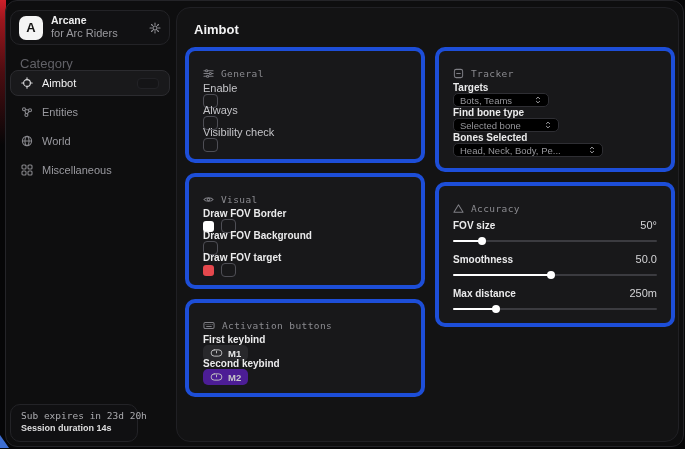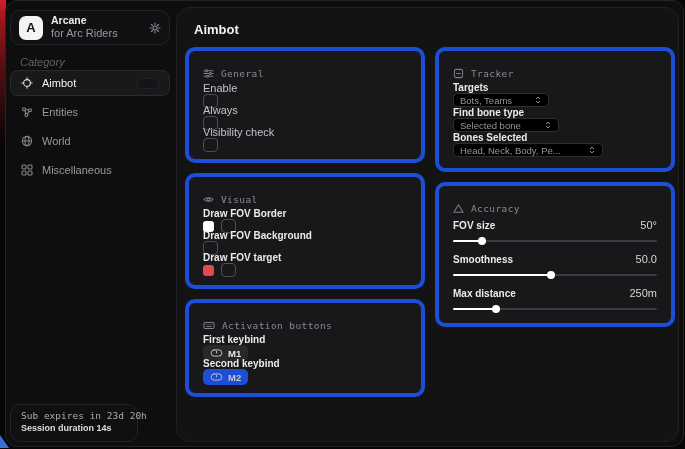--- a/index.html
+++ b/index.html
@@ -24,21 +24,21 @@
   .app-card { position:absolute; left:4px; top:9px; width:160px; height:35px;
     border:1px solid #232327; border-radius:10px; display:flex; align-items:center;
     gap:8px; padding:0 8px; background:#111113; }
   .logo { width:24px; height:24px; border-radius:7px; background:#f4f4f4; color:#141414;
     font-weight:bold; font-size:13px; display:flex; align-items:center; justify-content:center; flex:none; }
   .app-titles { display:flex; flex-direction:column; line-height:1.25; }
   .app-name { font-size:10.5px; font-weight:bold; color:#ededee; }
   .app-sub { font-size:11px; color:#9a9a9f; }
   .app-gear { margin-left:auto; color:#8d8d92; display:flex; cursor:pointer; }
 
-  .category-label { position:absolute; left:14px; top:55px; font-size:11px; color:#616167;font-style:italic; }
+  .category-label { position:absolute; left:14px; top:55px; font-size:13px; color:#616167; }
 
   .nav { position:absolute; left:4px; top:69px; width:160px; display:flex; flex-direction:column; gap:3px; }
   .nav-item { height:26px; display:flex; align-items:center; gap:9px; padding:0 10px;
     border-radius:8px; font-size:11px; color:#99999f; border:1px solid transparent; cursor:pointer; }
   .nav-item .nicon { display:flex; color:#87878c; }
   .nav-item.active { background:#19191b; border-color:#2b2b2f; color:#f3f3f4; }
   .nav-item.active .nicon { color:#d6d6d8; }
   .nav-badge { margin-left:auto; width:22px; height:11px; background:#151517;
     border:1px solid #222226; border-radius:4px; }
 
@@ -67,21 +67,21 @@
   .lbl.strong { font-size:10px; font-weight:bold; color:#ebebec; }
 
   .checkbox { width:15px; height:14px; border:1.5px solid #4e4e55; border-radius:4px;
     background:transparent; cursor:pointer; flex:none; }
   .right-group { display:flex; align-items:center; gap:7px; }
   .swatch { width:11px; height:11px; border-radius:3px; flex:none; cursor:pointer; }
 
   .kbd-badge { display:flex; align-items:center; gap:5px; background:#28282b;
     border-radius:5px; padding:2.5px 7px; font-size:9.5px; font-weight:bold; color:#e6e6e7; cursor:pointer; }
   .kbd-badge .micon { display:flex; color:#bdbdbf; }
-  .kbd-badge.dim { background:#1d4ed8; color:#c6c6c8; }
+  .kbd-badge.dim { background:#4c1d95; color:#c6c6c8; }
 
   .dropdown { display:flex; align-items:center; justify-content:space-between; gap:6px;
     background:#000000; border:1px solid #2e2e33; border-radius:5px; height:18px; padding:0 6px;
     font-size:9.5px; color:#96969b; cursor:pointer; }
   .dropdown .dd-text { white-space:nowrap; overflow:hidden; text-overflow:ellipsis; }
   .dropdown .uicon { display:flex; color:#a9a9ad; flex:none; }
   .w-targets { width:96px; } .w-bone { width:106px; } .w-bones { width:150px; }
 
   .slider-group { margin-top:2px; margin-bottom:9px; }
   .slider-head { display:flex; align-items:center; justify-content:space-between; height:16px; }

